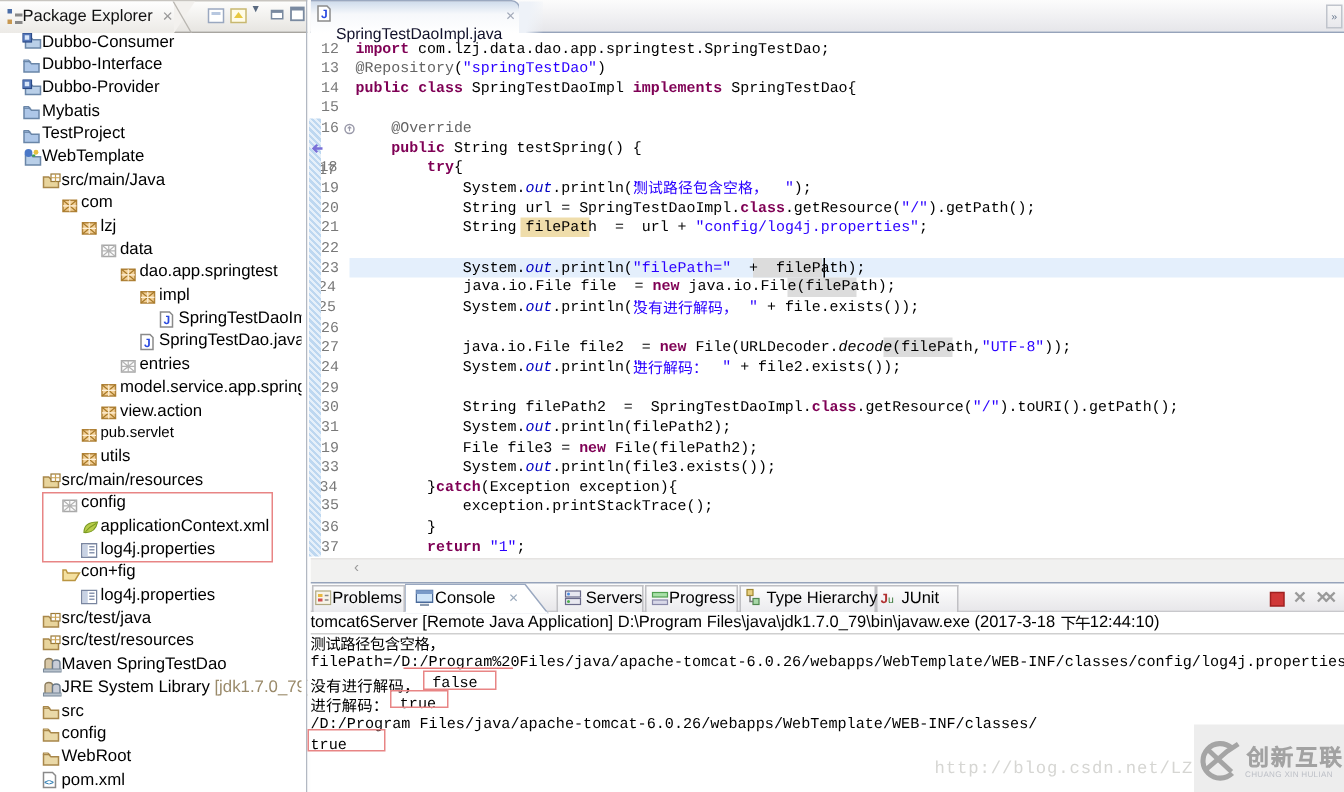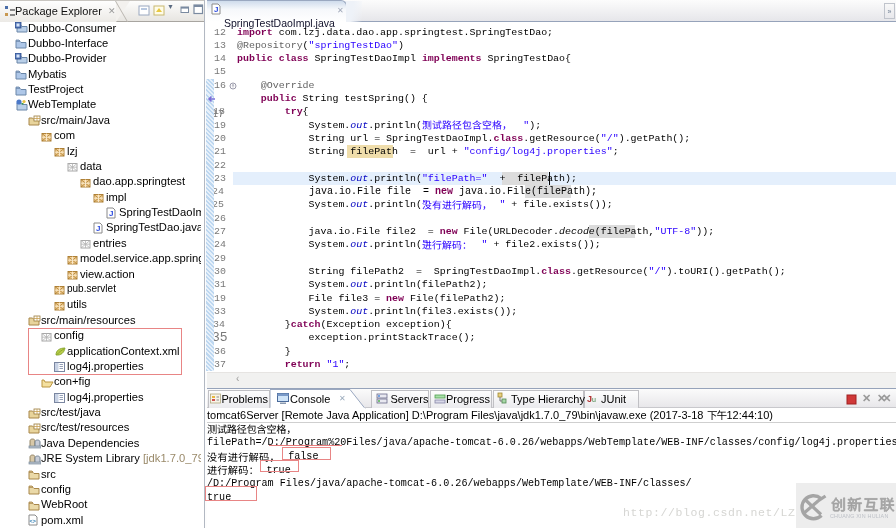--- a/index.html
+++ b/index.html
@@ -216,21 +216,21 @@
     <path d="M1 3 L4.5 3 L6 4.5 L11 4.5 L11 10 L1 10 Z" fill="#e8d49c" stroke="#a8874a" stroke-width="1"></path>
     <rect x="6" y="1" width="6" height="5" fill="#fff" stroke="#9a7a3a" stroke-width="0.8"></rect>
     <path d="M6 3.5 L12 3.5 M9 1 L9 6" stroke="#c8a050" stroke-width="0.8"></path>
   </svg>
 <div class="abs" style="left:41px;top:421.4px;font-size:11.2px;white-space:pre">src/test/resources</div>
 <svg class="abs" style="left:28px;top:438.26000000000005px" width="13" height="11">
     <path d="M2 9 L2 3 C2 1.8 3 1 4.5 1 C6 1 7 1.8 7 3 L7 9 Z" fill="#d8c8a8" stroke="#8a7a5a" stroke-width="0.9"></path>
     <path d="M7 9 L7 4 C7 2.8 8 2 9.5 2 C11 2 12 2.8 12 4 L12 9 Z" fill="#c8cdd8" stroke="#6a7a8a" stroke-width="0.9"></path>
     <rect x="1" y="8" width="12" height="2" fill="#b8c2cc" stroke="#7a8a9a" stroke-width="0.7"></rect>
   </svg>
-<div class="abs" style="left:41px;top:436.8px;font-size:11.2px;white-space:pre">Java Dependencies</div>
+<div class="abs" style="left:41px;top:436.8px;font-size:11.2px;white-space:pre">Maven SpringTestDao</div>
 <svg class="abs" style="left:28px;top:453.64000000000004px" width="13" height="11">
     <path d="M2 9 L2 3 C2 1.8 3 1 4.5 1 C6 1 7 1.8 7 3 L7 9 Z" fill="#d8c8a8" stroke="#8a7a5a" stroke-width="0.9"></path>
     <path d="M7 9 L7 4 C7 2.8 8 2 9.5 2 C11 2 12 2.8 12 4 L12 9 Z" fill="#c8cdd8" stroke="#6a7a8a" stroke-width="0.9"></path>
     <rect x="1" y="8" width="12" height="2" fill="#b8c2cc" stroke="#7a8a9a" stroke-width="0.7"></rect>
   </svg>
 <div class="abs" style="left:41px;top:452.1px;font-size:11.2px;white-space:pre">JRE System Library <span style="color:#9a8a6a">[jdk1.7.0_79]</span></div>
 <svg class="abs" style="left:28px;top:469.02000000000004px" width="12" height="11">
     <path d="M1 3 L4.5 3 L6 4.5 L11 4.5 L11 10 L1 10 Z" fill="#ead9a8" stroke="#a8874a" stroke-width="1"></path>
     <path d="M1 3 L1 2 L4 2 L5 3 Z" fill="#ead9a8" stroke="#a8874a" stroke-width="0.8"></path>
   </svg>
@@ -293,21 +293,21 @@
 <div class="row mono" style="left:212px;top:198.4px;width:14px;font-size:9.95px;line-height:13.3px;color:#787878;text-align:left">25</div>
 <div class="row mono" style="left:212px;top:211.7px;width:14px;font-size:9.95px;line-height:13.3px;color:#787878;text-align:right">26</div>
 <div class="row mono" style="left:212px;top:225.0px;width:14px;font-size:9.95px;line-height:13.3px;color:#787878;text-align:right">27</div>
 <div class="row mono" style="left:212px;top:238.3px;width:14px;font-size:9.95px;line-height:13.3px;color:#787878;text-align:right">24</div>
 <div class="row mono" style="left:212px;top:251.6px;width:14px;font-size:9.95px;line-height:13.3px;color:#787878;text-align:right">29</div>
 <div class="row mono" style="left:212px;top:264.9px;width:14px;font-size:9.95px;line-height:13.3px;color:#787878;text-align:right">30</div>
 <div class="row mono" style="left:212px;top:278.2px;width:14px;font-size:9.95px;line-height:13.3px;color:#787878;text-align:right">31</div>
 <div class="row mono" style="left:212px;top:291.5px;width:14px;font-size:9.95px;line-height:13.3px;color:#787878;text-align:right">19</div>
 <div class="row mono" style="left:212px;top:304.8px;width:14px;font-size:9.95px;line-height:13.3px;color:#787878;text-align:right">33</div>
 <div class="row mono" style="left:212px;top:318.1px;width:14px;font-size:9.95px;line-height:13.3px;color:#787878;text-align:center">34</div>
-<div class="row mono" style="left:212px;top:331.4px;width:14px;font-size:13px;line-height:13.3px;color:#787878;text-align:right">35</div>
+<div class="row mono" style="left:212px;top:331.4px;width:14px;font-size:10px;line-height:13.3px;color:#787878;text-align:right">35</div>
 <div class="row mono" style="left:212px;top:344.7px;width:14px;font-size:9.95px;line-height:13.3px;color:#787878;text-align:right">36</div>
 <div class="row mono" style="left:212px;top:358.0px;width:14px;font-size:9.95px;line-height:13.3px;color:#787878;text-align:right">37</div>
 <svg class="abs" style="left:229px;top:82px" width="8" height="8">
     <circle cx="4" cy="4" r="3" fill="none" stroke="#9a9aaa" stroke-width="1"></circle>
     <path d="M4 5.5 L4 2.5 M2.8 3.6 L4 2.5 L5.2 3.6" stroke="#9a9aaa" stroke-width="0.8" fill="none"></path>
   </svg>
 <div class="row mono" style="left:237px;top:25.5px;font-size:9.95px;line-height:13.3px;color:#000;z-index:2"><b style="color:#7f0055">import</b> com.lzj.data.dao.app.springtest.SpringTestDao;</div>
 <div class="row mono" style="left:237px;top:38.8px;font-size:9.95px;line-height:13.3px;color:#000;z-index:2"><span style="color:#646464">@Repository</span>(<span style="color:#2a00ff">"springTestDao"</span>)</div>
 <div class="row mono" style="left:237px;top:52.1px;font-size:9.95px;line-height:13.3px;color:#000;z-index:2"><b style="color:#7f0055">public</b> <b style="color:#7f0055">class</b> SpringTestDaoImpl <b style="color:#7f0055">implements</b> SpringTestDao{</div>
 <div class="row mono" style="left:237px;top:78.7px;font-size:9.95px;line-height:13.3px;color:#000;z-index:2">    <span style="color:#646464">@Override</span></div>

